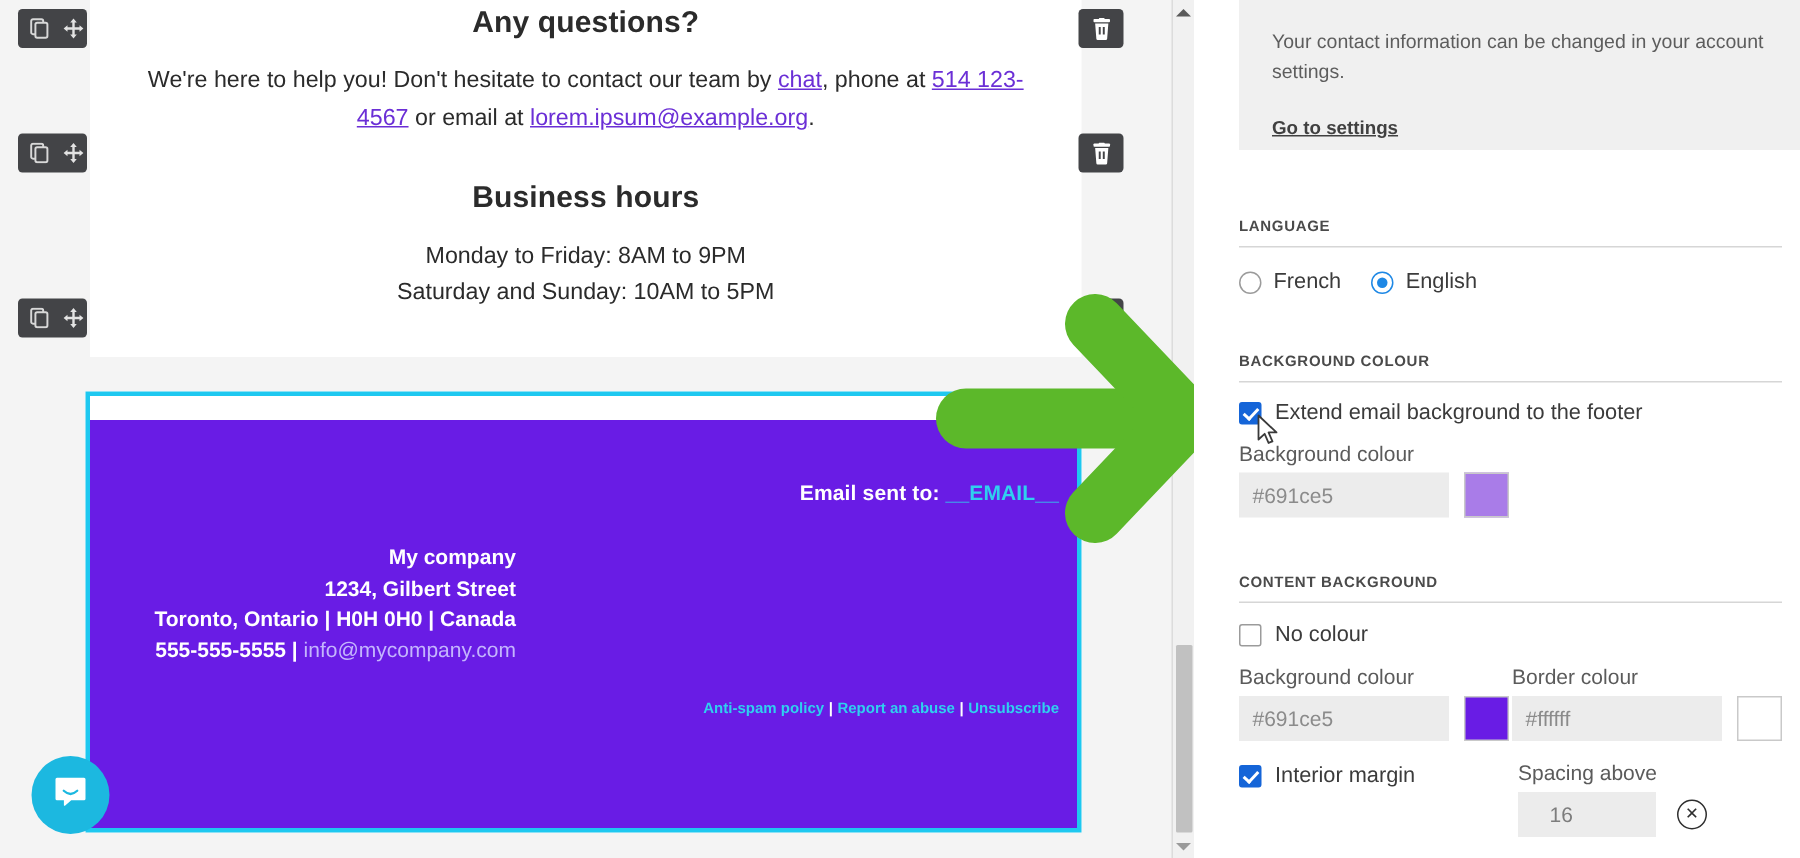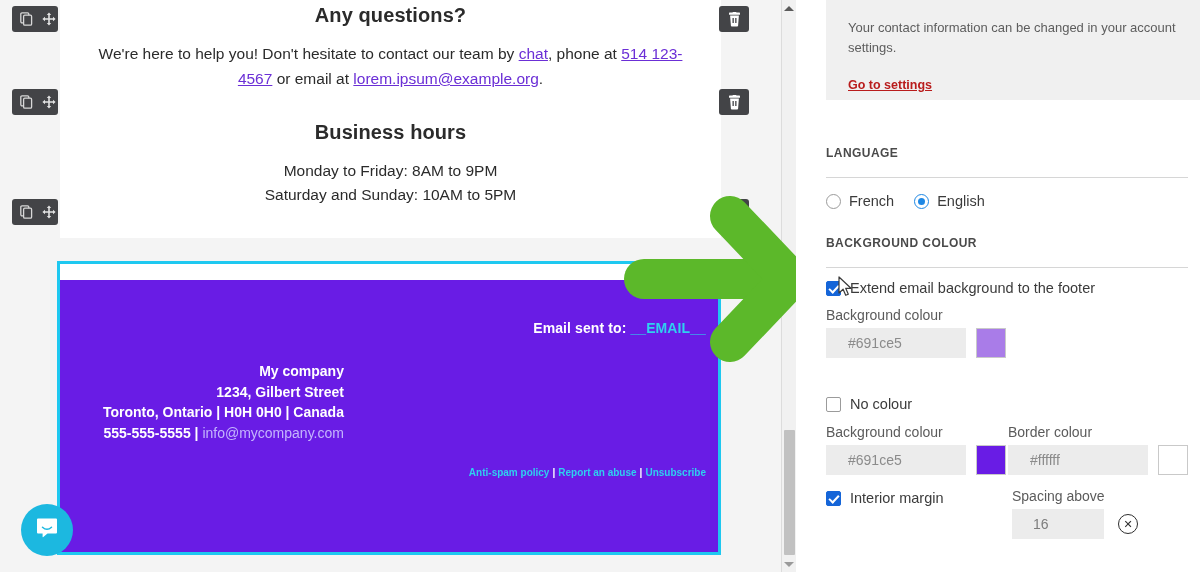--- a/index.html
+++ b/index.html
@@ -120,28 +120,28 @@
   #info-box {
     position: absolute; left: 30px; top: 0; right: 0; height: 100px;
     background: #f0f0f0;
   }
   #info-box p {
     margin: 0; padding: 18px 24px 0 22px;
     font-size: 13px; line-height: 20px; color: #5d5d5d;
   }
   #info-link {
     display: inline-block; margin: 20px 0 0 22px;
-    font-size: 12.5px; font-weight: bold; color: #b91c1c;
+    font-size: 12.5px; font-weight: bold; color: #404040;
     text-decoration: underline;
   }
 
   .sec { position: absolute; left: 826px; width: 362px; }
   .sec-title {
-    font-size: 12px; font-weight: bold; letter-spacing: .45px;
-    color: #4a4a4a; padding-bottom: 17px;
+    font-size: 10px; font-weight: bold; letter-spacing: .45px;
+    color: #4a4a4a; padding-bottom: 7px;
     border-bottom: 1px solid #d6d6d6;
   }
 
   .row { display: flex; align-items: flex-end; }
 
   .radio-wrap { display: flex; align-items: center; margin-right: 20px; }
   .radio {
     width: 15px; height: 15px; border-radius: 50%;
     border: 1.6px solid #9b9b9b; box-sizing: border-box;
     margin-right: 8px; background: #fff;
@@ -162,21 +162,21 @@
     width: 4px; height: 8px; border: solid #fff;
     border-width: 0 2px 2px 0; transform: rotate(43deg);
   }
   .cb-label { font-size: 14.5px; color: #3b3b3b; }
 
   .field-label { font-size: 14px; color: #5b5b5b; margin-bottom: 5px; }
   .color-field { display: flex; align-items: stretch; }
   .color-input {
     width: 140px; height: 30px; background: #ececec;
     border: none; box-sizing: border-box;
-    font-size: 14px; color: #8b8b8b; padding-left: 22px;
+    font-size: 14px; color: #8b8b8b; padding-left: 9px;
     line-height: 30px;
   }
   .swatch { width: 30px; height: 30px; box-sizing: border-box; border: 1px solid #c9c9c9; margin-left: 10px; }
   .num-input {
     width: 92px; height: 30px; background: #ececec; border: none;
     box-sizing: border-box; font-size: 14px; color: #7d7d7d;
     padding-left: 21px; line-height: 30px;
   }
   .clear-btn {
     width: 20px; height: 20px; border-radius: 50%;
@@ -361,20 +361,21 @@
     <div style="margin-top:11px">
       <div class="field-label">Background colour</div>
       <div class="color-field">
         <div class="color-input">#691ce5</div>
         <div class="swatch" style="background:#a97ce8"></div>
       </div>
     </div>
   </div>
 
   <div class="sec" style="top:383px">
+    <div class="sec-title">CONTENT BACKGROUND</div>
     <label class="row" style="margin-top:13px">
       <span class="cb"></span>
       <span class="cb-label">No colour</span>
     </label>
 
     <div class="row" style="margin-top:12px; align-items:flex-start">
       <div style="width:186px">
         <div class="field-label">Background colour</div>
         <div class="color-field">
           <div class="color-input">#691ce5</div>

